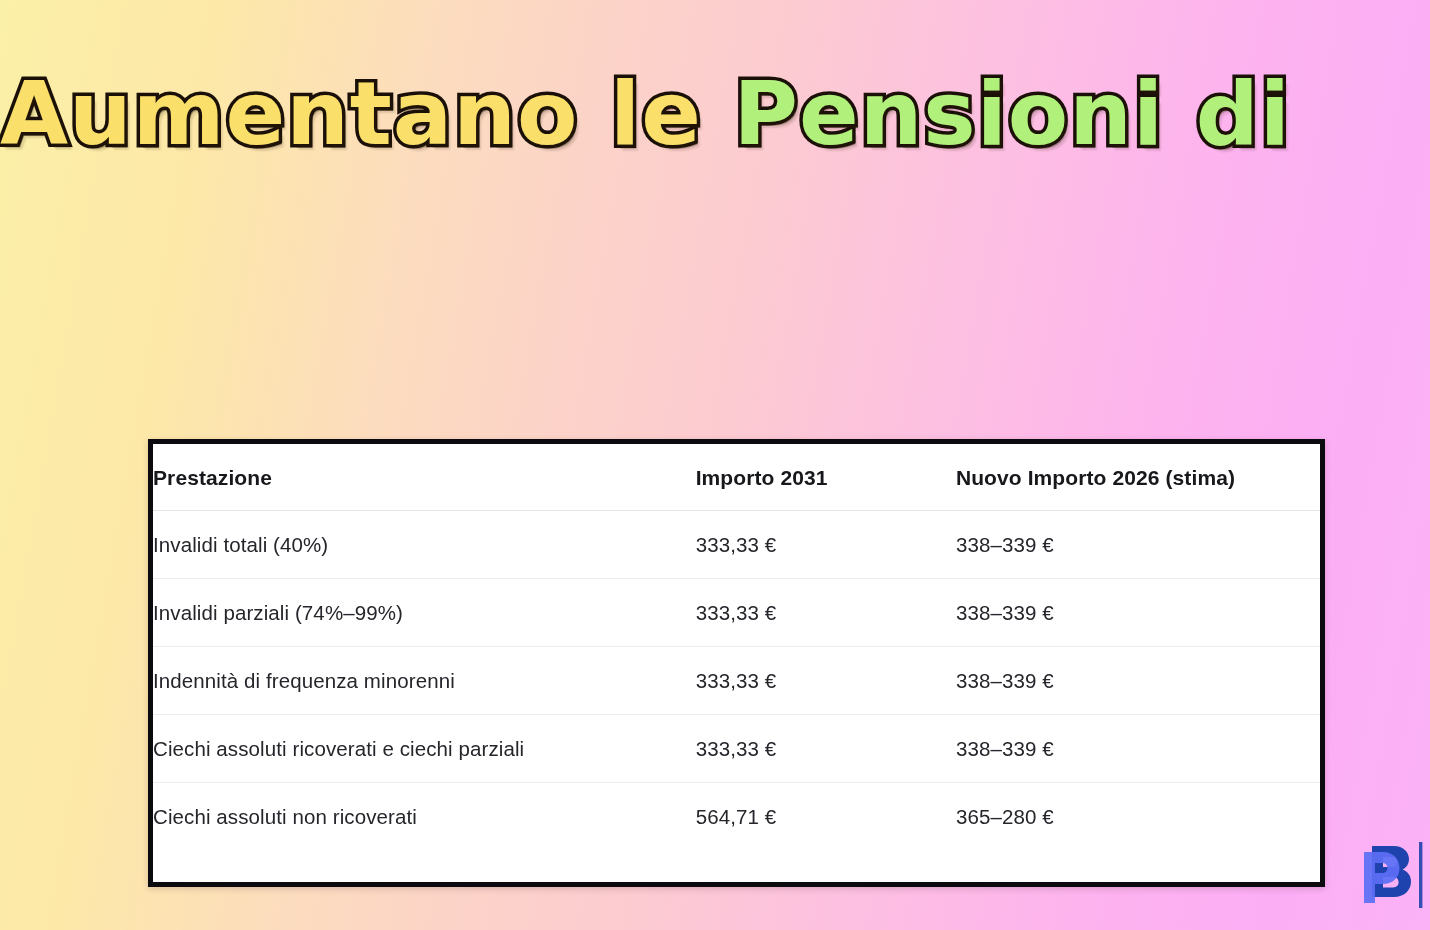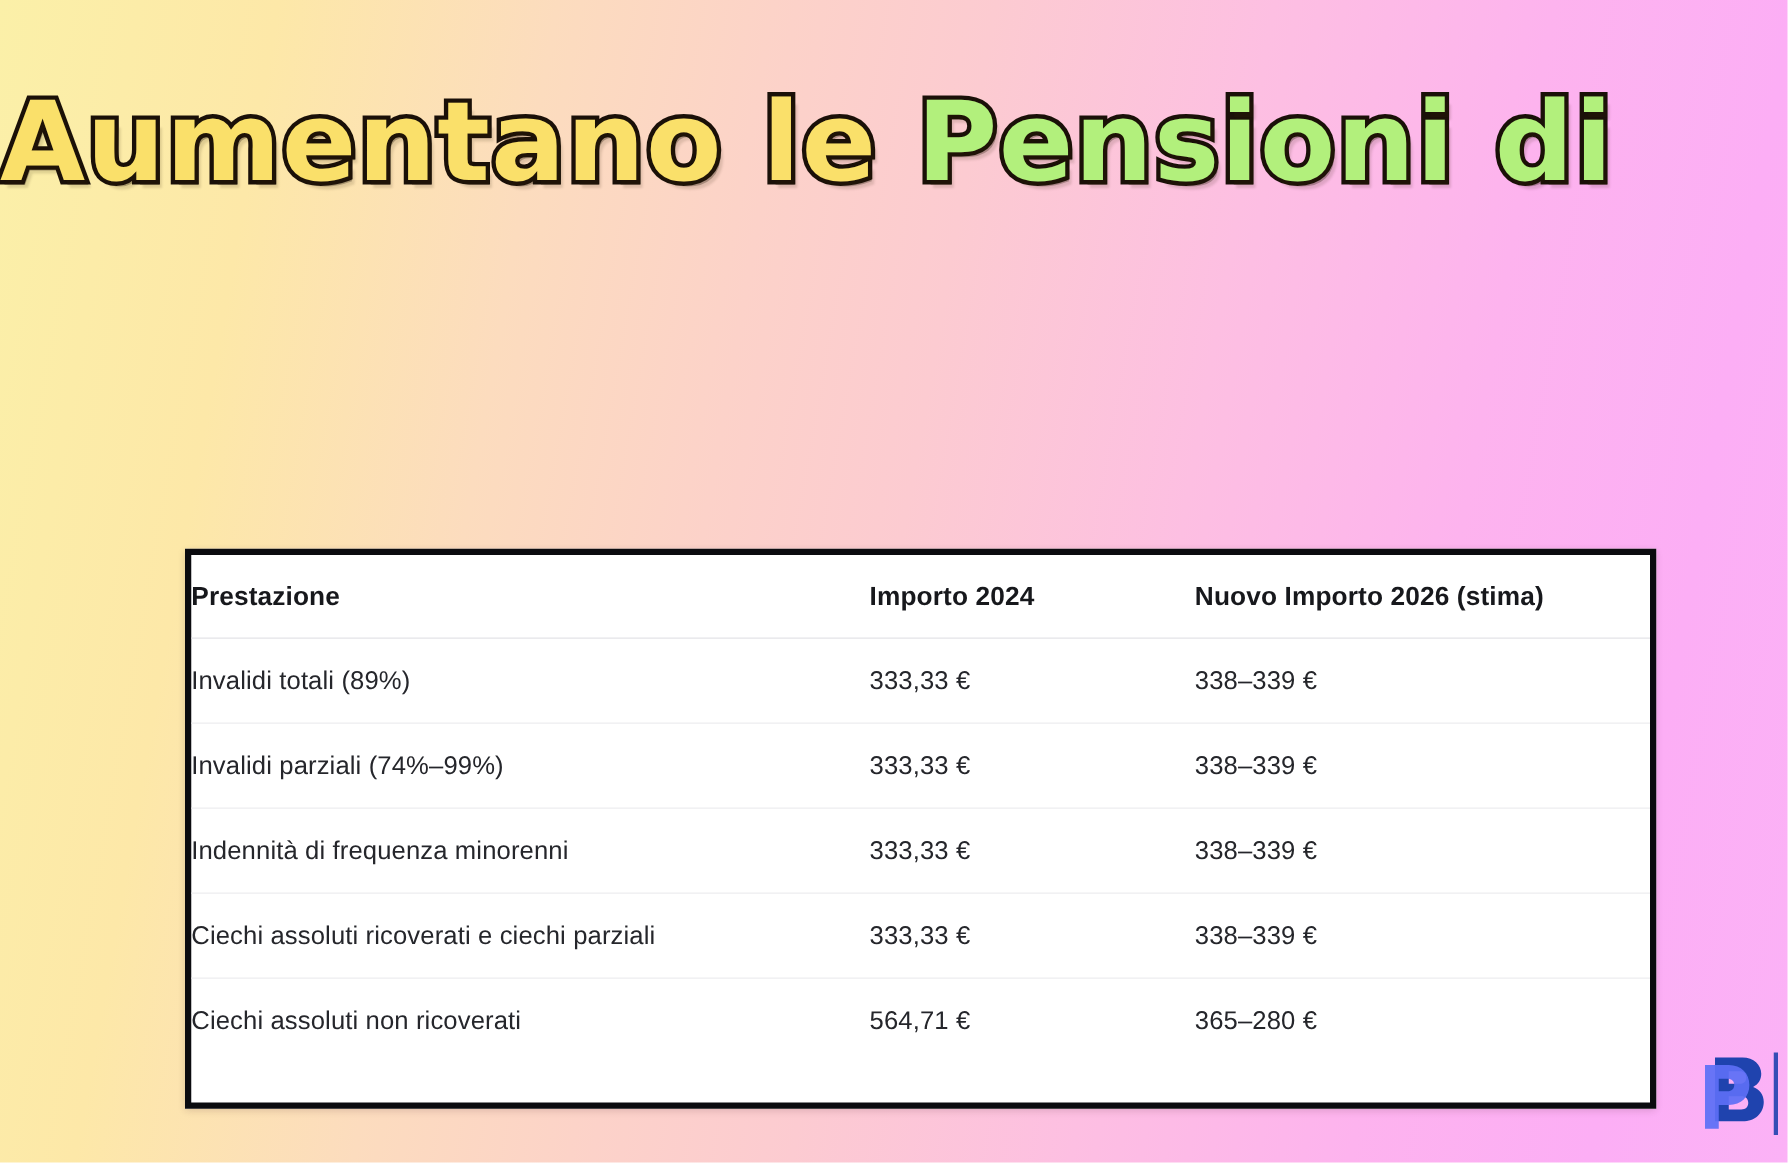--- a/index.html
+++ b/index.html
@@ -124,27 +124,27 @@
   <div id="table-card">
     <table class="data-table">
       <colgroup>
         <col class="c1">
           <col class="c2">
           <col class="c3">
       </colgroup>
       <thead>
         <tr>
           <th class="pad-left">Prestazione</th>
-          <th>Importo 2024</th>
+          <th>Importo 2031</th>
           <th>Nuovo Importo 2026 (stima)</th>
         </tr>
       </thead>
       <tbody>
         <tr>
-          <td class="pad-left">Invalidi totali (89%)</td>
+          <td class="pad-left">Invalidi totali (40%)</td>
           <td>333,33 €</td>
           <td>338–339 €</td>
         </tr>
         <tr>
           <td class="pad-left">Invalidi parziali (74%–99%)</td>
           <td>333,33 €</td>
           <td>338–339 €</td>
         </tr>
         <tr>
           <td class="pad-left">Indennità di frequenza minorenni</td>

